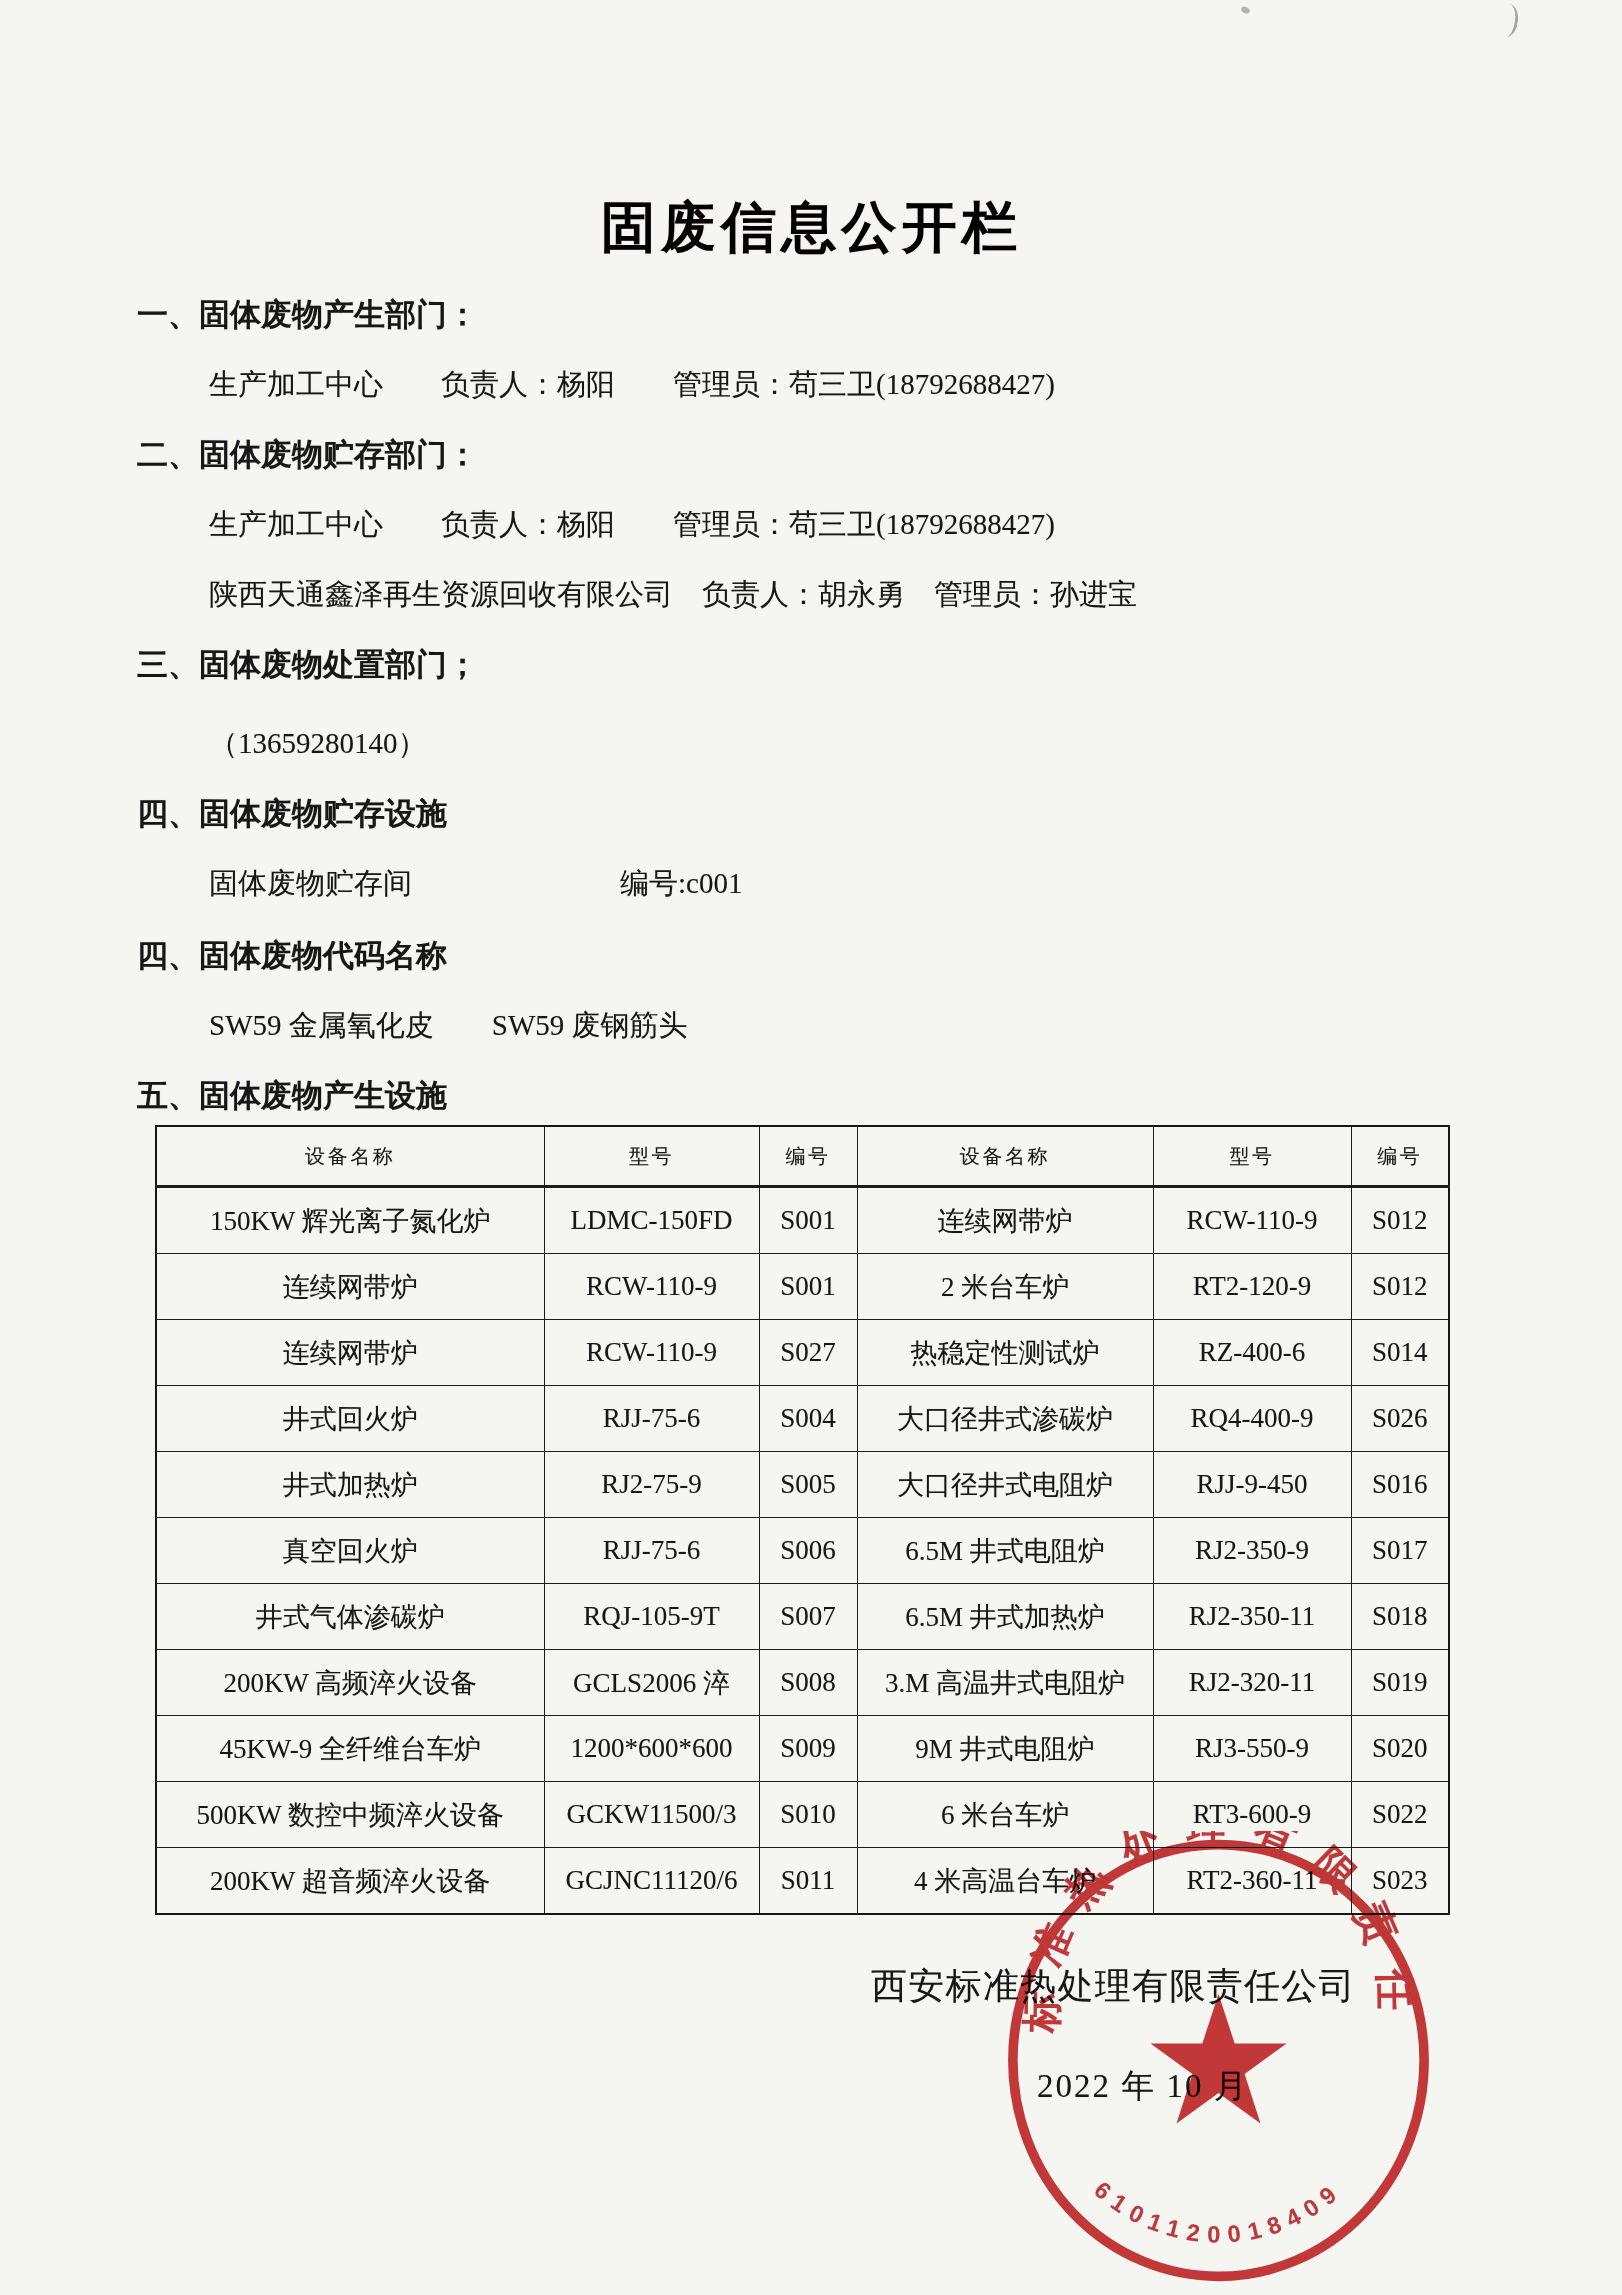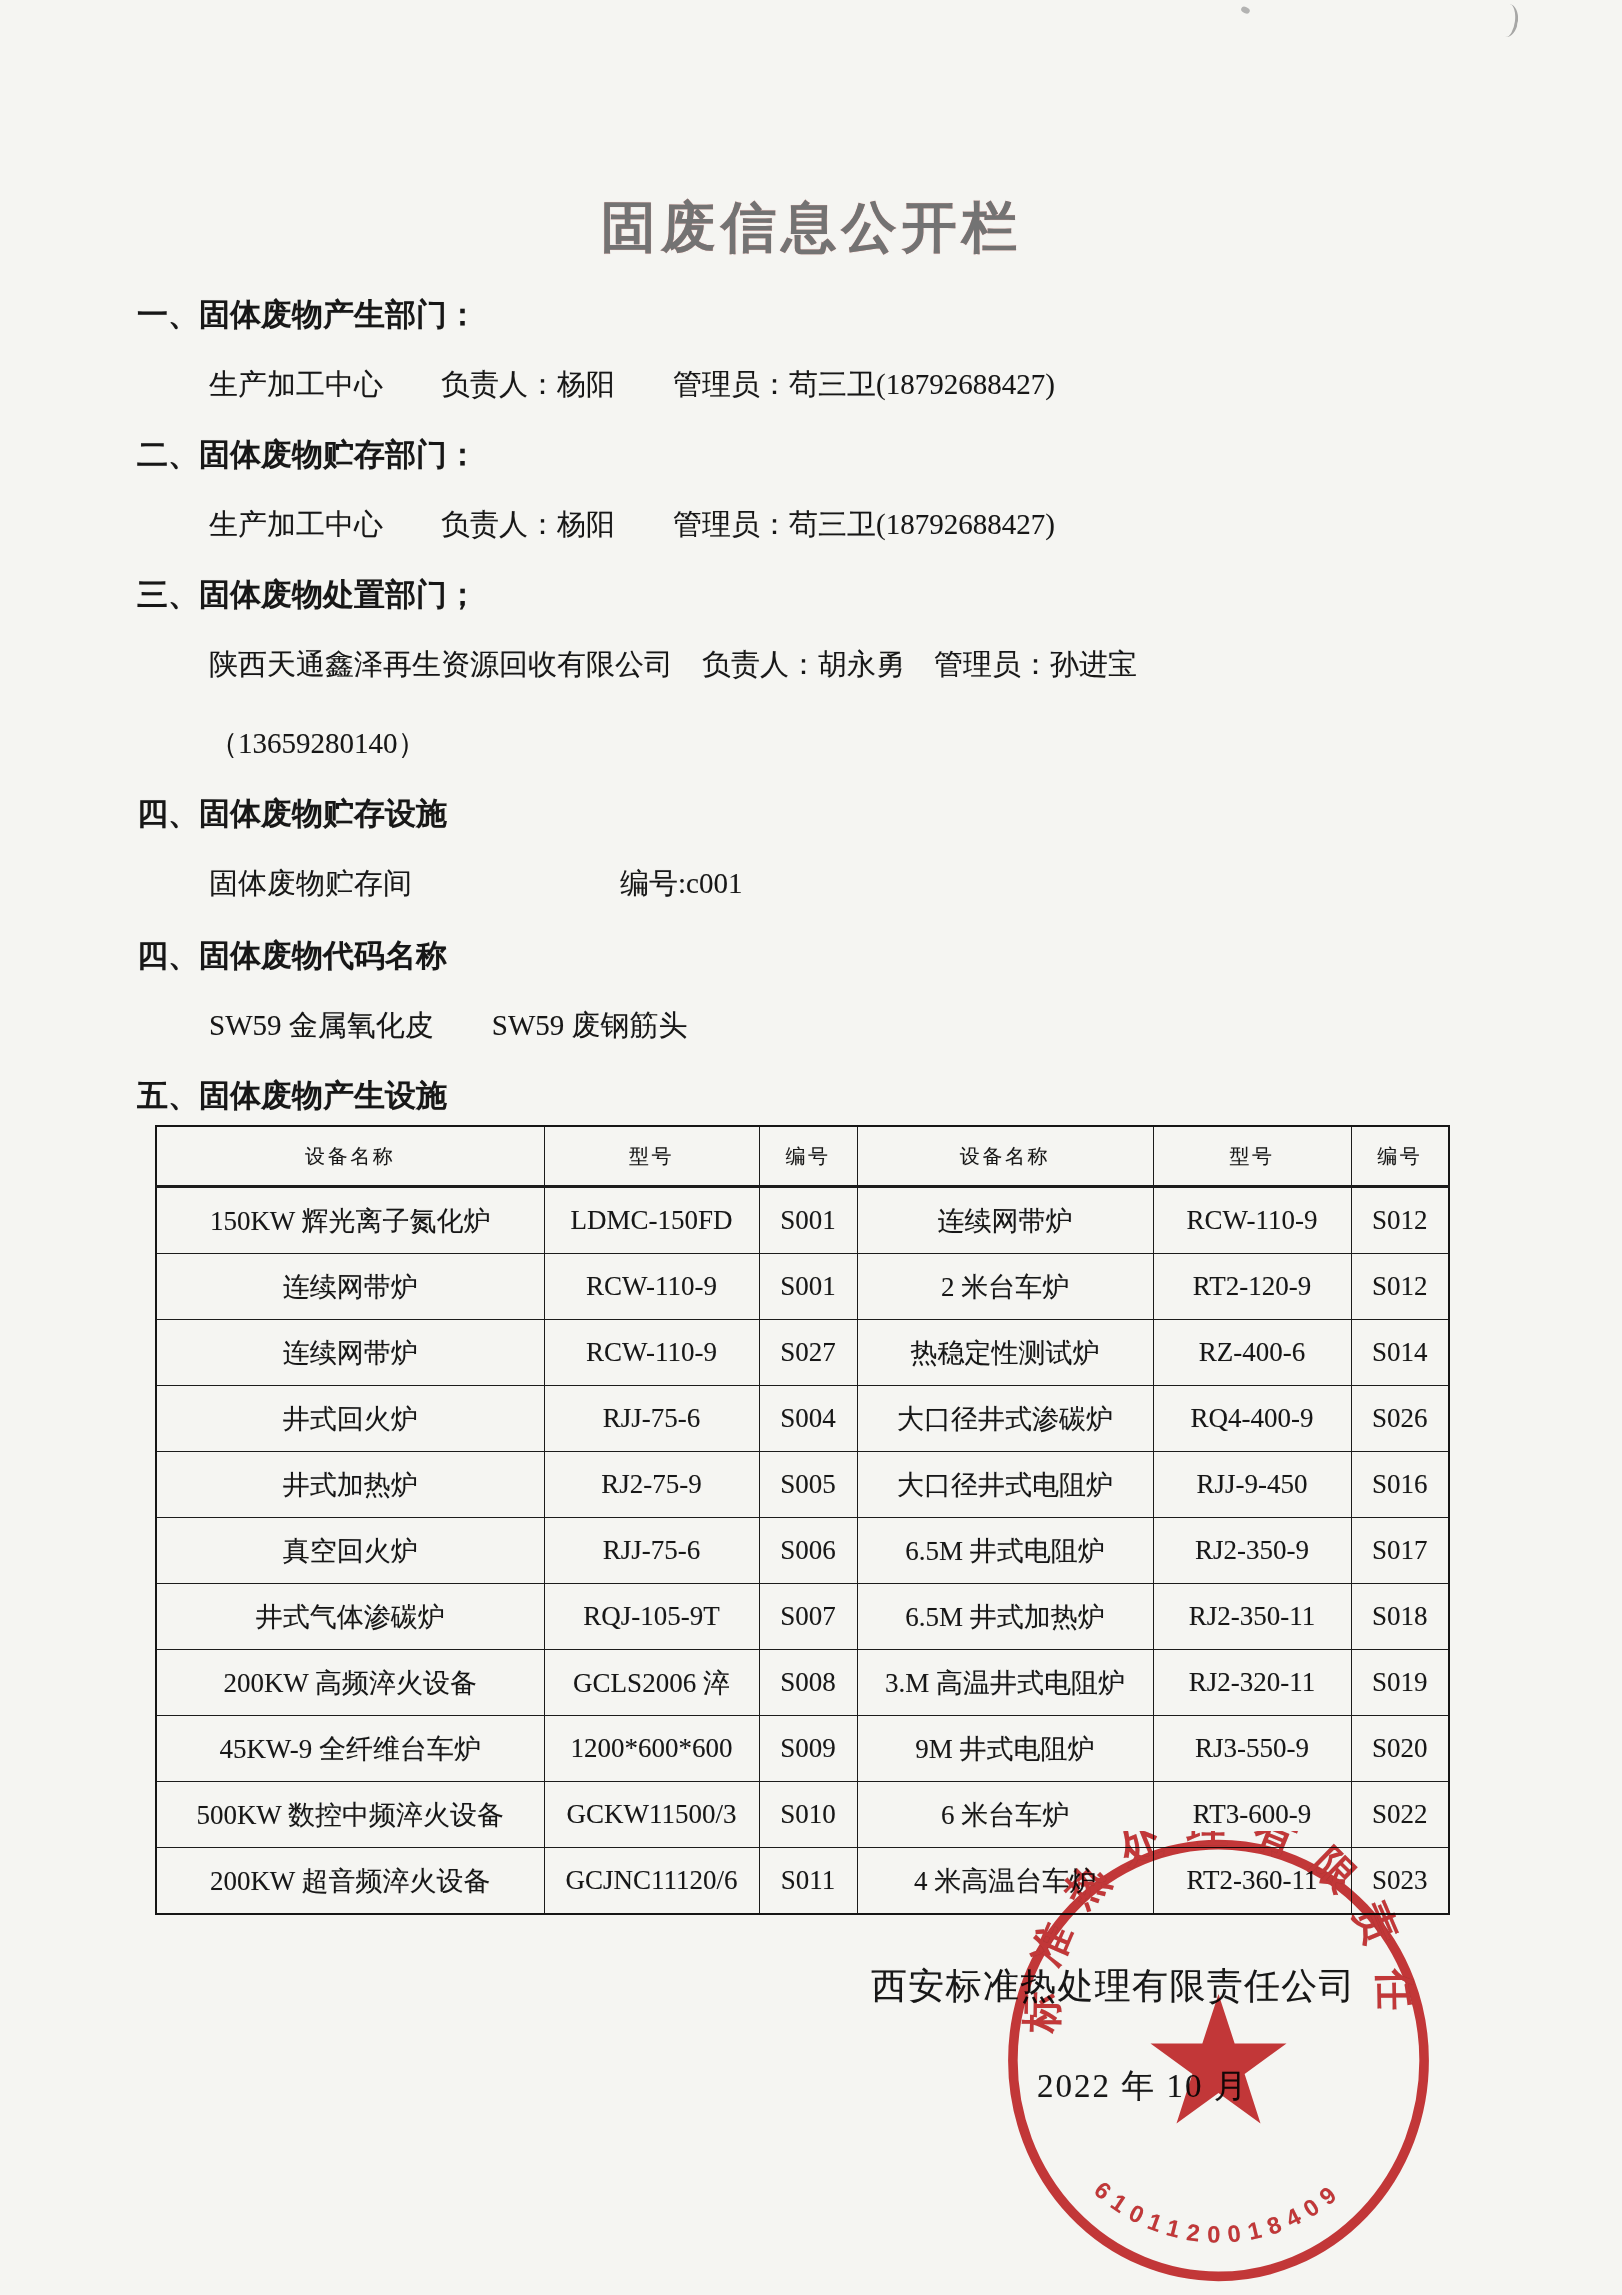--- a/index.html
+++ b/index.html
@@ -5,21 +5,21 @@
   html,body { margin:0; padding:0; background:#dcdcda; }
   .page {
     position:relative; width:1623px; height:2295px;
     background:#f5f5f2;
     font-family:"Liberation Serif","DejaVu Serif",serif;
     color:#171717; overflow:hidden;
     text-shadow:0 0 0.7px rgba(20,20,20,.28);
   }
   .title {
     margin:0; padding-top:191px; text-align:center;
-    font-size:55px; font-weight:700; color:#737373; letter-spacing:5.2px;
+    font-size:55px; font-weight:700; color:#000000; letter-spacing:5.2px;
     text-shadow:0 0 0.7px rgba(204,49,40,.5);
   }
   .line { line-height:41px; margin-top:29px; }
   .heading { font-size:31px; font-weight:700; margin-left:137px; }
   .body-line { font-size:29px; margin-left:209px; }
   .paren-line { margin-top:38px; }
   .store-item { display:inline-block; min-width:411px;font-family:Liberation Mono, monospace; }
   .equip-table {
     border-collapse:collapse; table-layout:fixed;
     width:1292px; margin:9.2px 0 0 155px;
@@ -74,22 +74,22 @@
   <div class="mark-dot"></div>
 
   <h1 class="title">固废信息公开栏</h1>
 
   <div class="line heading">一、固体废物产生部门：</div>
   <div class="line body-line">生产加工中心　　负责人：杨阳　　管理员：苟三卫(18792688427)</div>
 
   <div class="line heading">二、固体废物贮存部门：</div>
   <div class="line body-line">生产加工中心　　负责人：杨阳　　管理员：苟三卫(18792688427)</div>
 
+  <div class="line body-line">陕西天通鑫泽再生资源回收有限公司　负责人：胡永勇　管理员：孙进宝</div>
   <div class="line heading">三、固体废物处置部门；</div>
-  <div class="line body-line">陕西天通鑫泽再生资源回收有限公司　负责人：胡永勇　管理员：孙进宝</div>
   <div class="line body-line paren-line">（13659280140）</div>
 
   <div class="line heading">四、固体废物贮存设施</div>
   <div class="line body-line">
     <span class="store-item">固体废物贮存间</span><span>编号:c001</span>
   </div>
 
   <div class="line heading">四、固体废物代码名称</div>
   <div class="line body-line">SW59 金属氧化皮　　SW59 废钢筋头</div>
 

